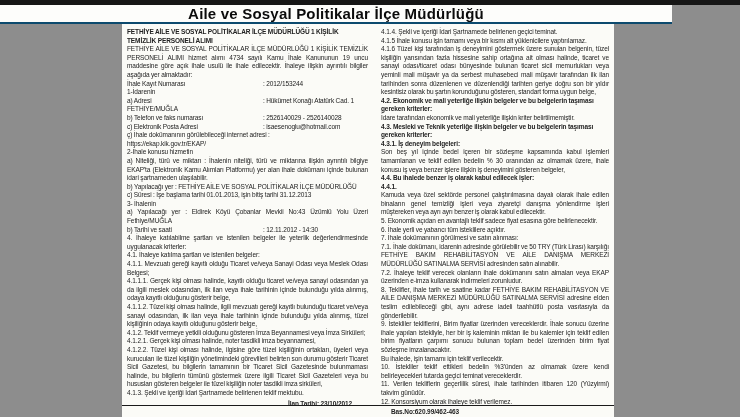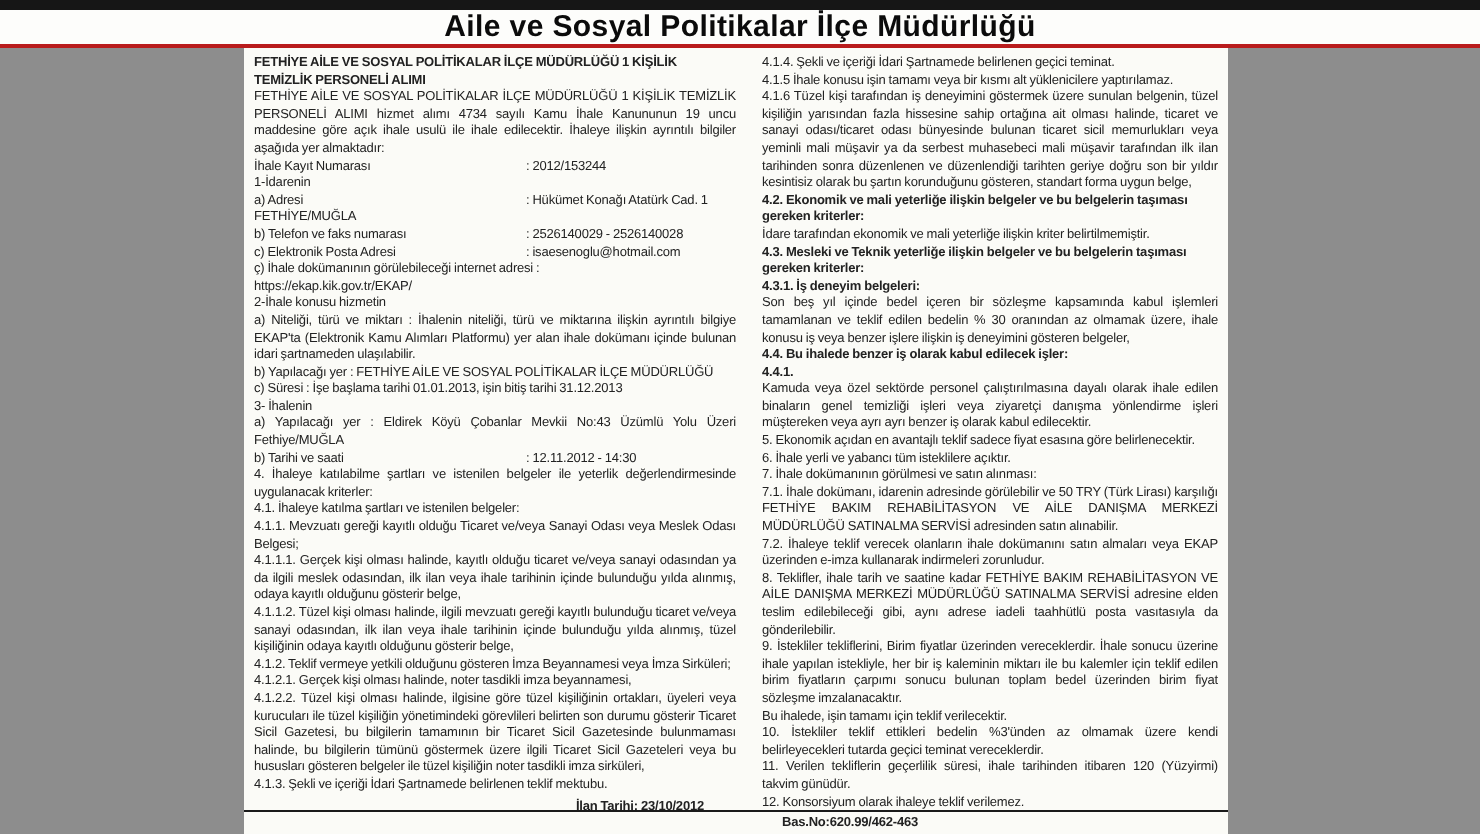--- a/index.html
+++ b/index.html
@@ -1,21 +1,21 @@
 <!DOCTYPE html>
 <html><head>
 <meta charset="utf-8">
 <style>
   *{margin:0;padding:0;box-sizing:border-box}
   html,body{width:740px;height:417px}
   body{position:relative;background:#8d8d8d;overflow:hidden;
        font-family:"Liberation Sans","DejaVu Sans",sans-serif}
   .top-bar{position:absolute;left:0;top:0;width:740px;height:5px;background:#161616}
-  .title-band{position:absolute;left:0;top:5px;width:740px;height:19px;background:#fdfdfb;
-      border-bottom:2px solid #b91c1c;display:flex;align-items:center;justify-content:center}
+  .title-band{position:absolute;left:0;top:5px;width:672px;height:19px;background:#fdfdfb;
+      border-bottom:2px solid #0c4a6e;display:flex;align-items:center;justify-content:center}
   .page-title{font-size:15px;font-weight:bold;color:#0b0b0b;letter-spacing:.2px;white-space:nowrap}
   .doc{position:absolute;left:122px;top:24px;width:492px;height:393px;background:#fbfbf7;
       padding:4px 5px 0 5px;display:flex;gap:13px}
   .col{color:#222;font-size:6.5px;line-height:8.6px;letter-spacing:-0.1px;word-spacing:-0.2px}
   .col-left{width:241px}
   .col-right{width:228px}
   .ln{min-height:8.6px}
   .ln.p{text-align:justify}
   .ln.h{font-weight:bold;text-align:left}
   .ln.kv{display:flex;text-align:left}

